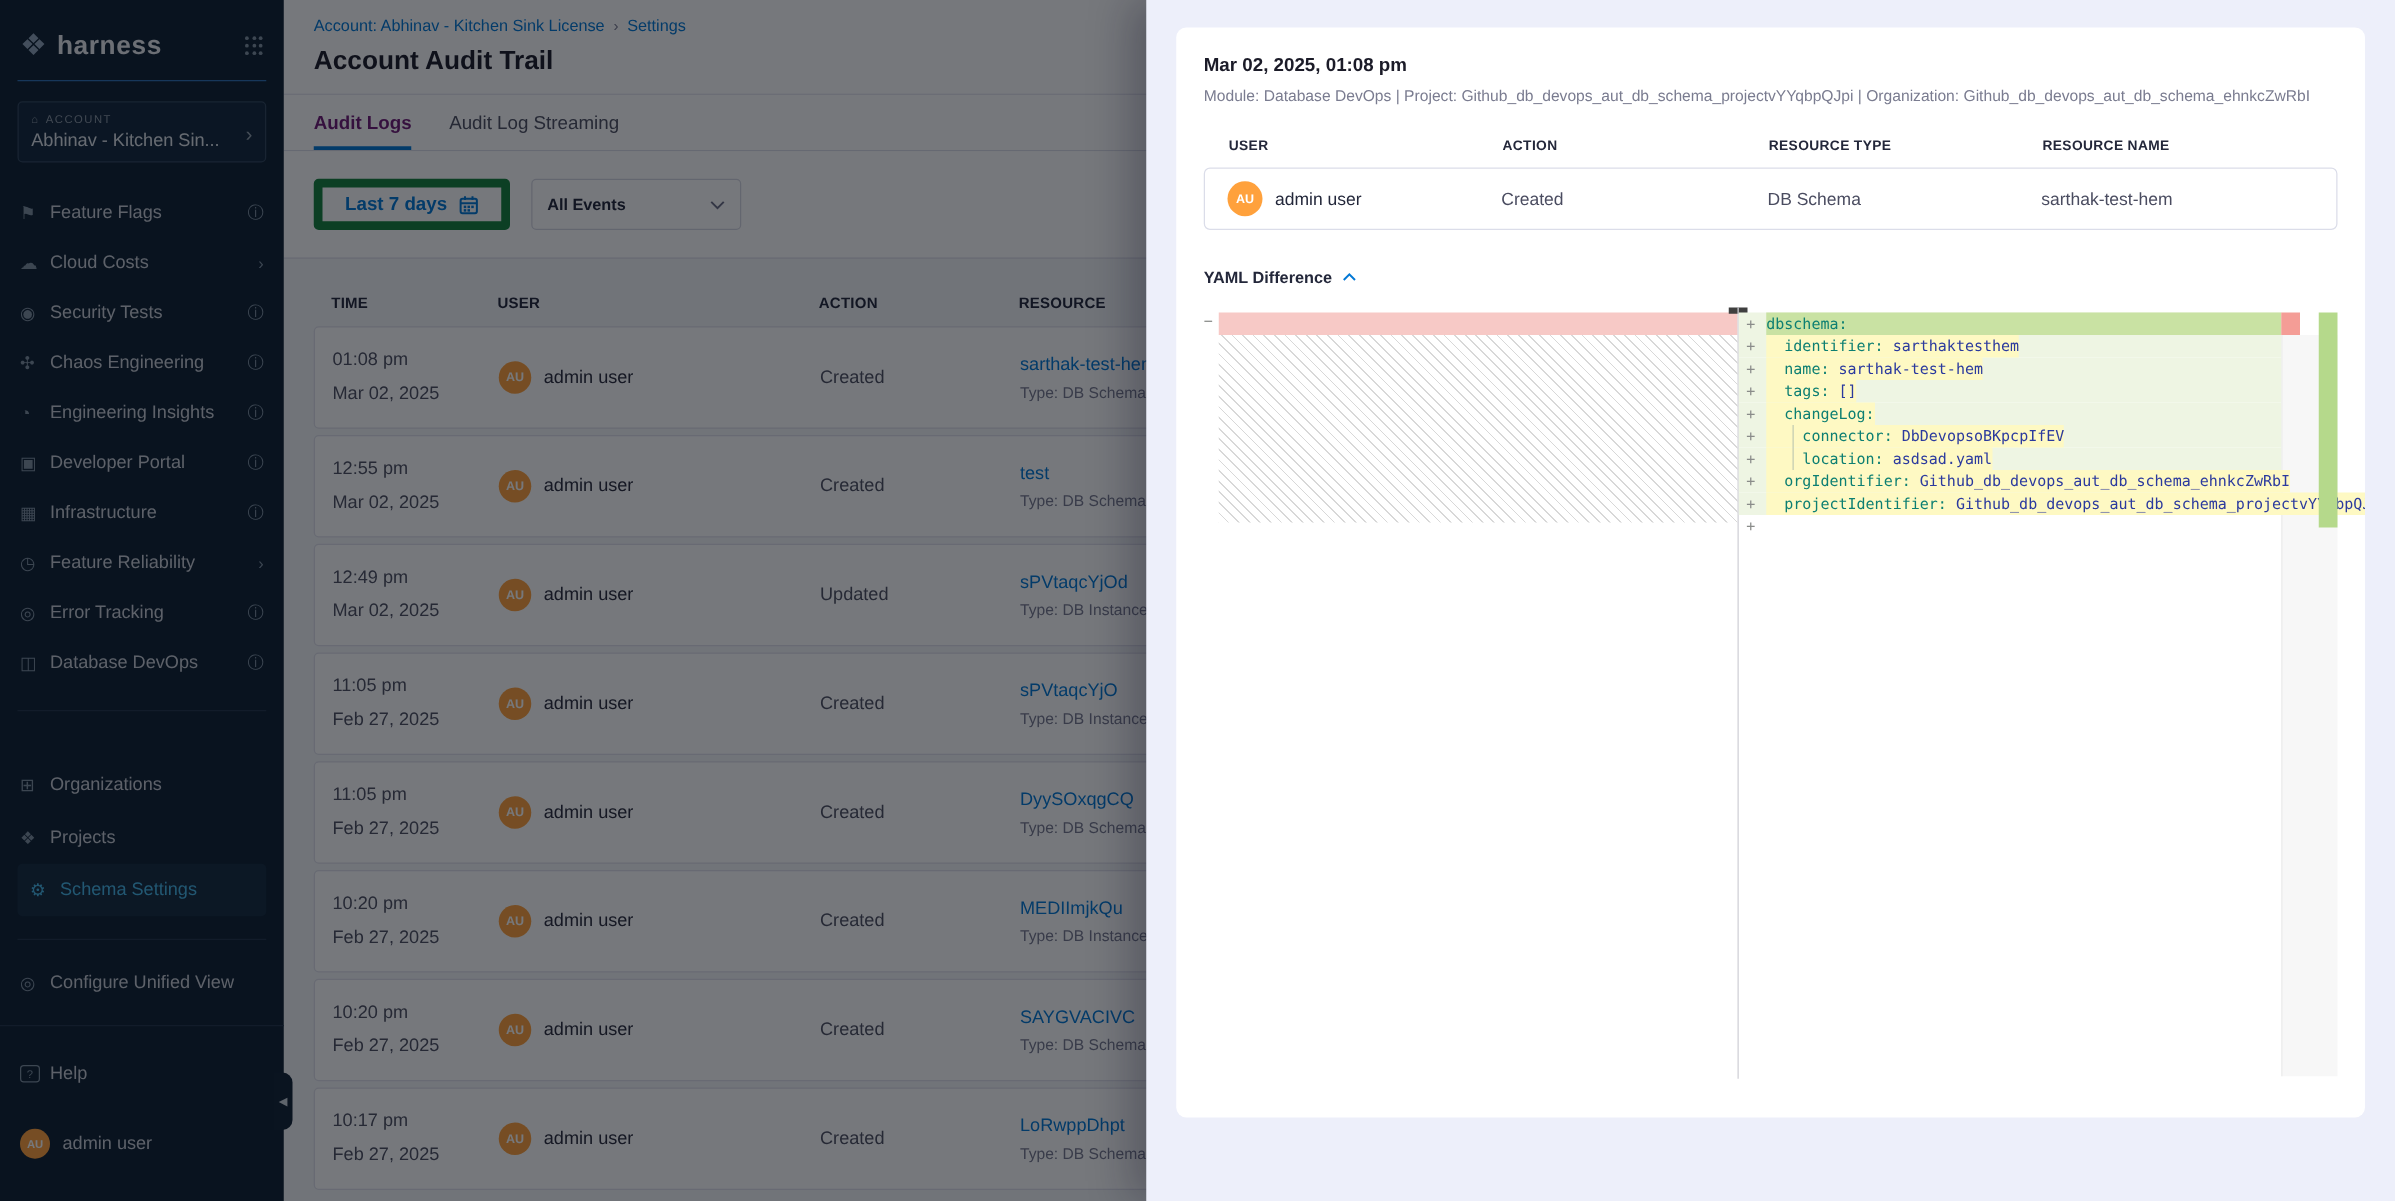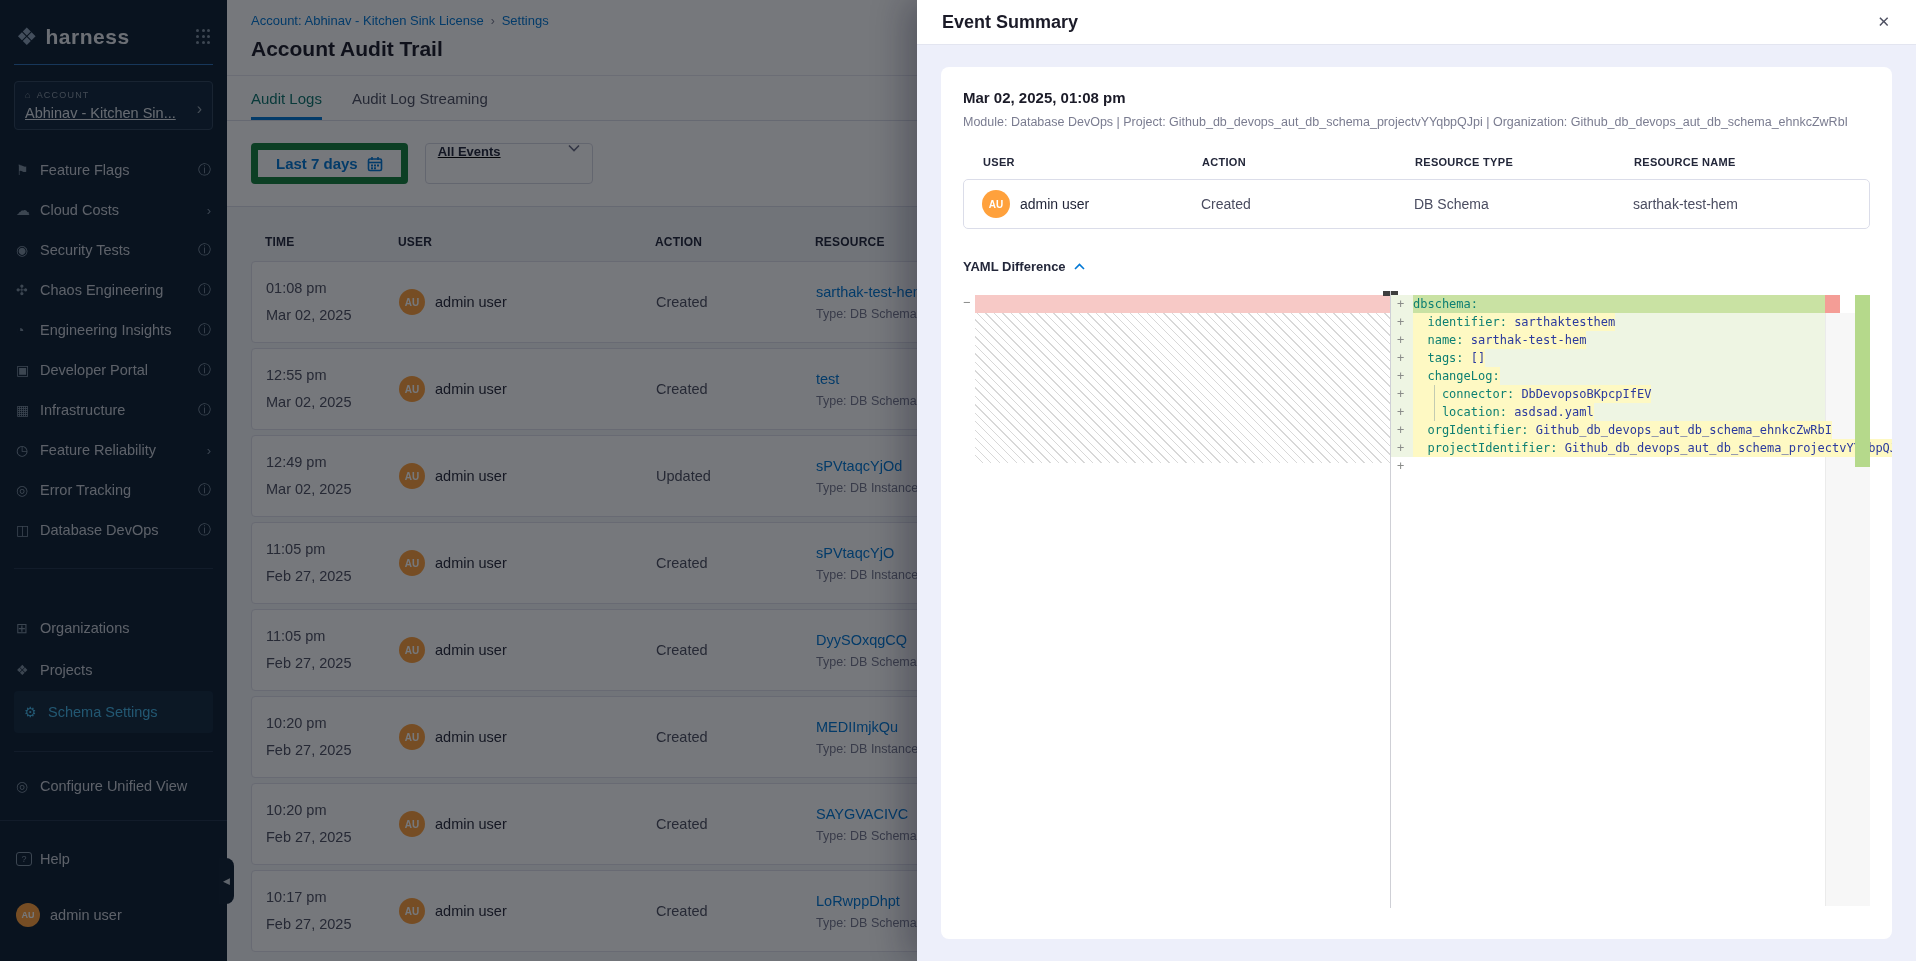--- a/index.html
+++ b/index.html
@@ -9,21 +9,21 @@
   
   .sidebar { position:absolute; left:0; top:0; bottom:0; width:227px; background:#0e2032; display:flex; flex-direction:column; z-index:1; }
   .logo-row { height:62px; padding:20px 16px 0 16px; display:flex; align-items:center; }
   .logo-glyph { color:#8fa3b8; font-size:24px; margin-right:8px; }
   .logo-text { color:#e8ebef; font-size:21px; font-weight:700; letter-spacing:.5px; flex:1; }
   .waffle { width:15px; height:15px; display:grid; grid-template-columns:repeat(3,1fr); gap:2px; }
   .waffle i { width:3px; height:3px; border-radius:50%; background:#8292a2; }
   .nav-accent { height:2px; background:#2e6fb3; margin:10px 14px 0; }
   .account-box { margin:16px 14px 0; height:54px; background:#12273c; border:1px solid #31455c; border-radius:4px; padding:8px 10px; position:relative; }
   .account-label { font-size:9px; letter-spacing:1.2px; color:#8b97a5; display:flex; align-items:center; gap:5px; }
-  .account-name { font-size:14.5px; color:#dde2e8; margin-top:5px;text-decoration:underline; }
+  .account-name { font-size:14.5px; color:#dde2e8; margin-top:5px; }
   .account-chev { position:absolute; right:10px; top:18px; color:#93a0ad; font-size:16px; }
   .side-list { margin-top:20px; }
   .side-item { height:40px; display:flex; align-items:center; padding:0 16px; cursor:pointer; }
   .side-item .ic { width:24px; color:#7f90a1; font-size:14px; }
   .side-item .lb { font-size:14.5px; color:#c8cdd5; }
   .side-item .tr { margin-left:auto; color:#7f90a1; font-size:13px; }
   .side-div { height:1px; background:#223449; margin:18px 14px; }
   .side-div.full { margin:18px 0; }
   .links .side-item { height:42px; }
   .side-item.active { background:#152a3f; border-radius:4px; margin:0 14px; padding:0 10px; }
@@ -35,24 +35,24 @@
 
   
   .main { position:absolute; left:227px; top:0; right:0; bottom:0; background:#f4f5f8; display:flex; flex-direction:column; }
   .main-header { background:#fff; padding:13px 24px 14px; }
   .breadcrumb { font-size:13px; display:flex; gap:7px; align-items:center; }
   .bc-link { color:#0278d5; cursor:pointer; }
   .bc-sep { color:#7c7e92; font-size:12px; }
   .page-title { font-size:21px; font-weight:700; color:#1b1b28; margin-top:9px; }
   .tabs { background:#fff; border-top:1px solid #e6e7ef; border-bottom:1px solid #dcdde8; padding:0 24px; display:flex; gap:30px; height:46px; }
   .tab { font-size:15px; color:#4f5162; padding-top:14px; border-bottom:3px solid transparent; cursor:pointer; }
-  .tab.active { color:#0f766e; font-weight:400; border-bottom-color:#0278d5; }
+  .tab.active { color:#701a75; font-weight:700; border-bottom-color:#0278d5; }
   .filters { background:#fff; border-bottom:1px solid #dcdde8; padding:22px 24px; display:flex; gap:17px; align-items:center; }
   .date-btn { height:41px; min-width:143px; border:7px solid #15803d; border-radius:4px; background:transparent; color:#0278d5; font-size:15px; font-weight:600; display:flex; align-items:center; justify-content:center; gap:9px; padding:0 18px; cursor:pointer; font-family:inherit; }
-  .evt-select { height:41px; width:168px; border:1px solid #d6d7e2; border-radius:4px; background:#fff; display:flex; padding:0 12px; cursor:pointer;text-decoration:underline; }
+  .evt-select { height:41px; width:168px; border:1px solid #d6d7e2; border-radius:4px; background:#fff; display:flex; align-items:center; padding:0 12px; cursor:pointer; }
   .evt-select .val { font-size:13px; font-weight:600; color:#23273a; flex:1; }
   .table-area { flex:1; padding:12px 24px 0; }
   .thead { display:grid; grid-template-columns:133px 257px 160px 1fr; padding:16px 0 12px 14px; font-size:12px; font-weight:700; color:#23273a; letter-spacing:.2px; }
   .row-card { display:grid; grid-template-columns:133px 257px 160px 1fr; align-items:center; height:82px; background:#fff; border:1px solid #dfe0ea; border-radius:4px; margin-bottom:5px; padding-left:14px; cursor:pointer; }
   .t-time { font-size:14.5px; color:#4f5162; line-height:27px; }
   .ucell { display:flex; align-items:center; gap:10px; }
   .avatar { width:26px; height:26px; border-radius:50%; background:#ffa13c; color:#fff; font-size:10px; font-weight:700; display:flex; align-items:center; justify-content:center; flex:none; }
   .uname { font-size:14.5px; color:#2a2c3c; }
   .t-action { font-size:14.5px; color:#4f5162; }
   .res-link { font-size:14.5px; color:#0278d5; cursor:pointer; }
@@ -422,24 +422,20 @@
             </div>
           </div>
 
       </div>
     </div>
   </main>
 
   <div class="overlay"></div>
 
   <aside class="drawer">
-    <div class="drawer-head">
-      <span class="drawer-title">Event Summary</span>
-      <span class="close-x">✕</span>
-    </div>
     <div class="drawer-body">
       <div class="card">
         <div class="evt-date">Mar 02, 2025, 01:08 pm</div>
         <div class="evt-module">Module: Database DevOps | Project: Github_db_devops_aut_db_schema_projectvYYqbpQJpi | Organization: Github_db_devops_aut_db_schema_ehnkcZwRbI</div>
 
         <div class="detail-head">
           <span>USER</span>
           <span>ACTION</span>
           <span>RESOURCE TYPE</span>
           <span>RESOURCE NAME</span>

